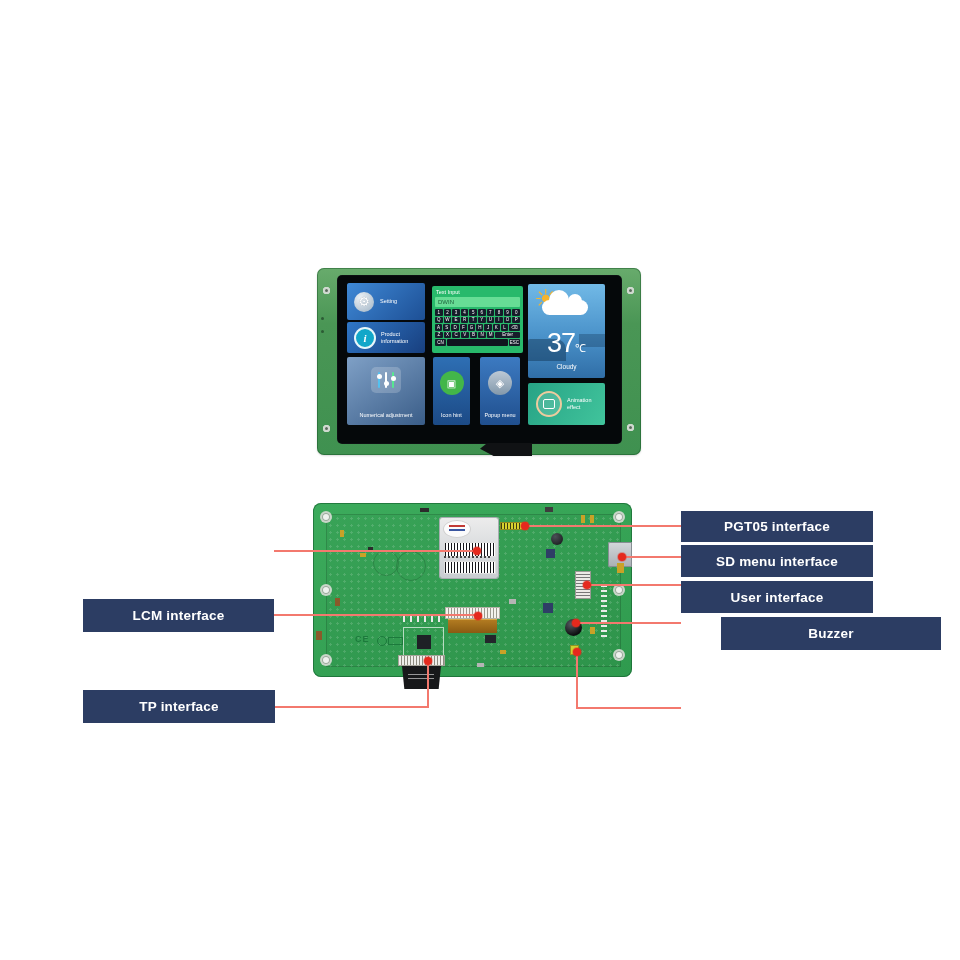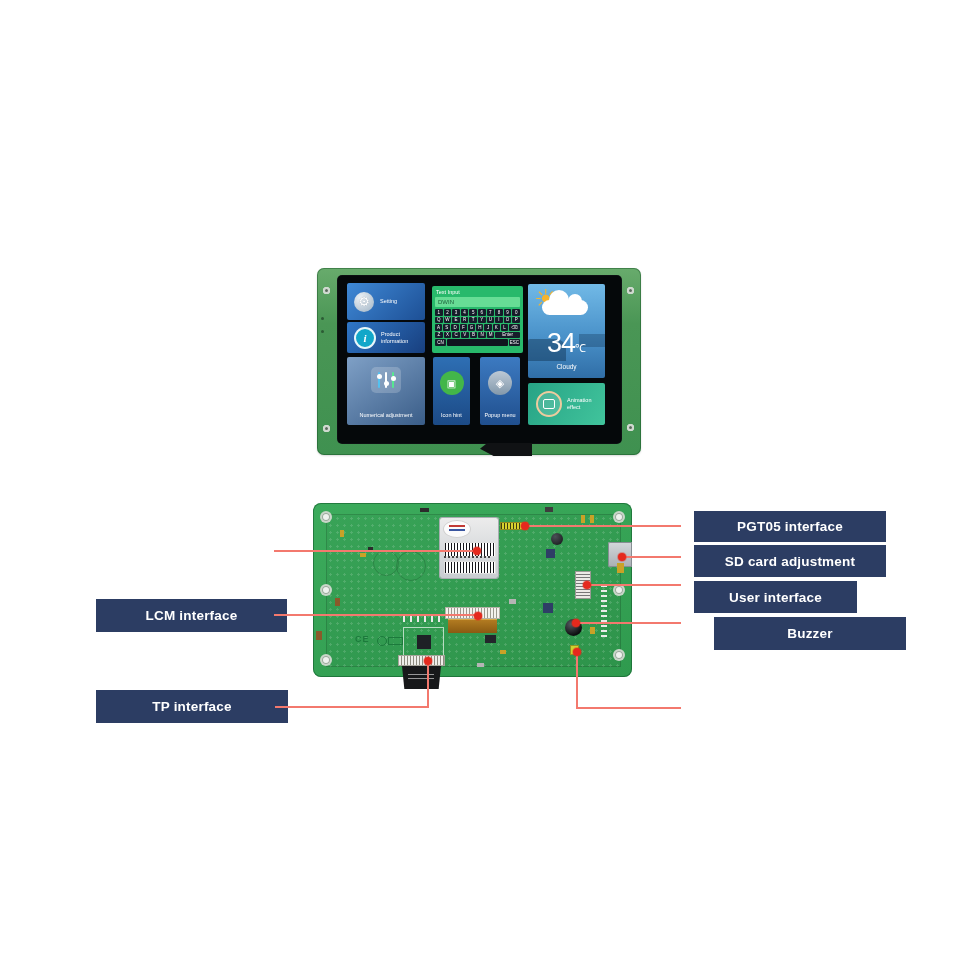--- a/index.html
+++ b/index.html
@@ -115,21 +115,21 @@
     clip-path:polygon(0 0,100% 0,94% 100%,6% 100%);}
   .flex-tp i{display:block;position:absolute;left:6px;background:rgba(255,255,255,.55);height:1px;}
   .ce-mark{position:absolute;left:42px;top:131px;color:#1c7a3c;font-size:9px;font-weight:700;letter-spacing:1px;}
   .rohs{position:absolute;left:64px;top:133px;width:8px;height:8px;border:1px solid #1c7a3c;border-radius:50%;}
   .rohs2{position:absolute;left:75px;top:134px;width:13px;height:6px;border:1px solid #1c7a3c;}
   .pinstrip{position:absolute;left:288px;top:82px;width:6px;height:55px;
     background:repeating-linear-gradient(180deg,#e8ece8 0 2px,transparent 2px 5px);}
 
   
   .co-box{position:absolute;background:#2c3d63;color:#fff;display:flex;flex-direction:column;
-    align-items:center;justify-content:center;font-size:13.5px;font-weight:700;letter-spacing:.2px;margin-left:13px;}
+    align-items:center;justify-content:center;font-size:13.5px;font-weight:700;letter-spacing:.2px;}
   .co-line{position:absolute;background:#f3796e;}
   .co-dot{position:absolute;width:8px;height:8px;border-radius:50%;background:#e5291d;box-shadow:0 0 0 1px rgba(229,41,29,.35);}
 </style>
 </head>
 <body>
 
 <div class="canvas">
 
   <div class="front-board">
     <div class="hole-f" style="left:6px;top:19px;"></div>
@@ -208,21 +208,21 @@
                 <div class="kb-key kb-key--small">ESC</div>
               </div>
             </div>
         </div>
 
         <div class="tile t-weather">
           <div class="sun">☀</div>
           <div class="cloud"></div>
           <div class="wx-sil1"></div>
           <div class="wx-sil2"></div>
-          <div class="wx-temp"><span>34</span><span class="wx-unit">℃</span></div>
+          <div class="wx-temp"><span>37</span><span class="wx-unit">℃</span></div>
           <div class="wx-cond">Cloudy</div>
         </div>
 
         <div class="tile t-numeric">
           <div class="num-icon">
             <div class="num-bar nb1">
                 <b style="top:2px;"></b>
               </div>
             <div class="num-bar nb2">
                 <b style="top:9px;"></b>
@@ -327,26 +327,26 @@
   <div class="co-box" style="left:83px;top:690px;width:192px;height:33px;">
     <span>TP interface</span>
   </div>
   <div class="co-box" style="left:83px;top:599px;width:191px;height:33px;">
     <span>LCM interface</span>
   </div>
   <div class="co-box" style="left:681px;top:511px;width:192px;height:31px;">
     <span>PGT05 interface</span>
   </div>
   <div class="co-box" style="left:681px;top:545px;width:192px;height:32px;">
-    <span>SD card adjustment</span>
-  </div>
-  <div class="co-box" style="left:681px;top:581px;width:163px;height:32px;">
+    <span>SD menu interface</span>
+  </div>
+  <div class="co-box" style="left:681px;top:581px;width:192px;height:32px;">
     <span>User interface</span>
   </div>
-  <div class="co-box" style="left:701px;top:617px;width:192px;height:33px;">
+  <div class="co-box" style="left:721px;top:617px;width:220px;height:33px;">
     <span>Buzzer</span>
   </div>
 
   <div class="co-line" style="left:274px;top:550px;width:204px;height:2px;"></div>
   <div class="co-dot" style="left:473px;top:547px;"></div>
 
   <div class="co-line" style="left:274px;top:614px;width:205px;height:2px;"></div>
   <div class="co-dot" style="left:474px;top:612px;"></div>
 
   <div class="co-line" style="left:275px;top:706px;width:154px;height:2px;"></div>

